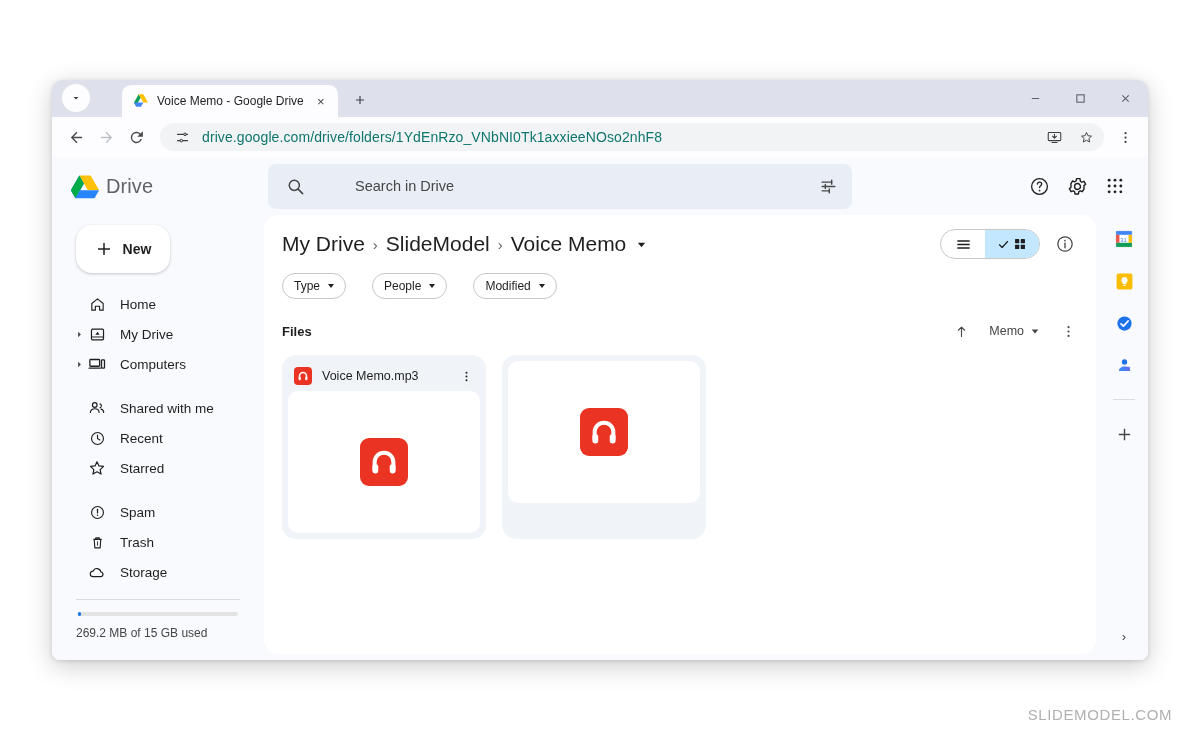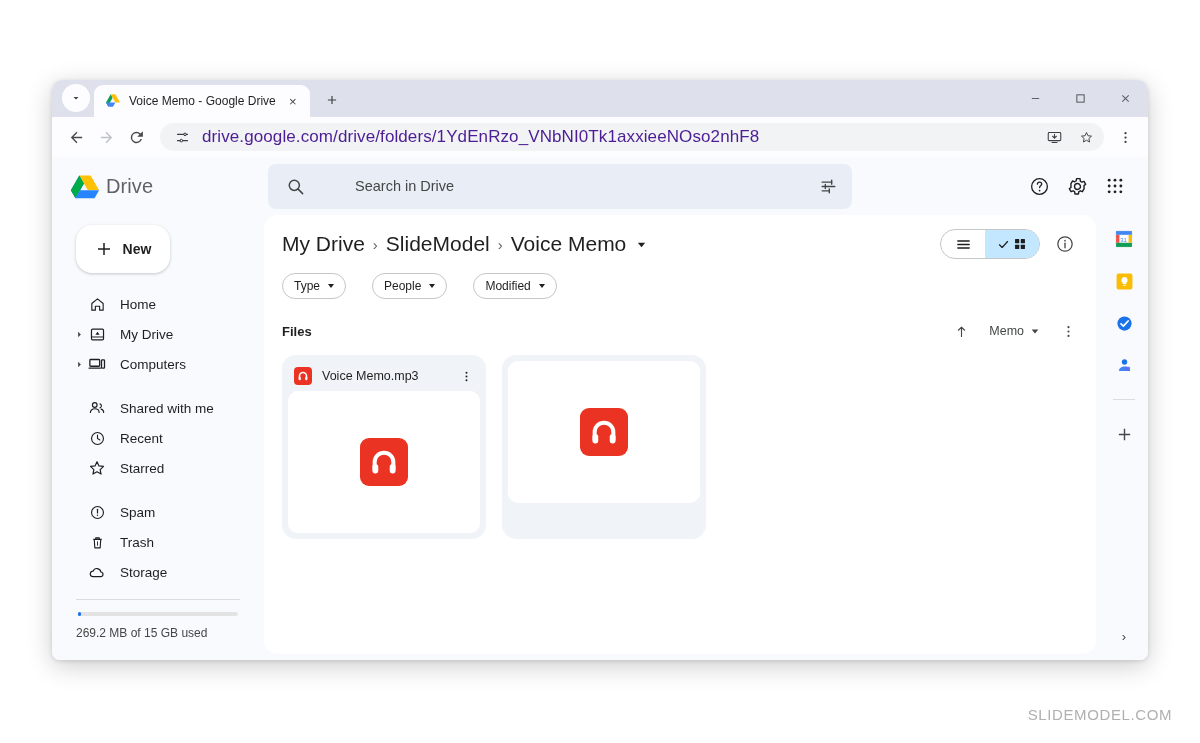--- a/index.html
+++ b/index.html
@@ -40,20 +40,21 @@
     cursor: pointer;
   }
   .tab {
     height: 32px;
     min-width: 200px;
     background: #fdfdff;
     border-radius: 9px 9px 0 0;
     display: flex; align-items: center;
     padding: 0 8px 0 11px;
     gap: 8px;
+    margin-left: 28px;
   }
   .tab-favicon { width: 16px; height: 16px; flex: none; }
   .tab-title {
     font-size: 12px; color: #1f1f1f;
     white-space: nowrap; flex: 1;
   }
   .tab-close {
     width: 18px; height: 18px;
     display: flex; align-items: center; justify-content: center;
     color: #444; font-size: 13px; cursor: pointer;
@@ -96,22 +97,22 @@
     flex: 1;
     height: 28px;
     background: #f1f3f4;
     border-radius: 14px;
     display: flex; align-items: center;
     margin: 0 6px 0 8px;
     padding: 0 6px 0 10px;
     gap: 8px;
   }
   .omnibox-url {
-    font-size: 17px;
-    color: #4c1d95;
+    font-size: 14px;
+    color: #0f766e;
     flex: 1;
     white-space: nowrap;
     letter-spacing: .1px;
   }
   .omni-icon { display: flex; align-items: center; justify-content: center; width: 24px; height: 24px; cursor:pointer;}
   .kebab {
     width: 26px; height: 28px;
     display: flex; align-items: center; justify-content: center;
     cursor: pointer; color: #3c4043;
   }

